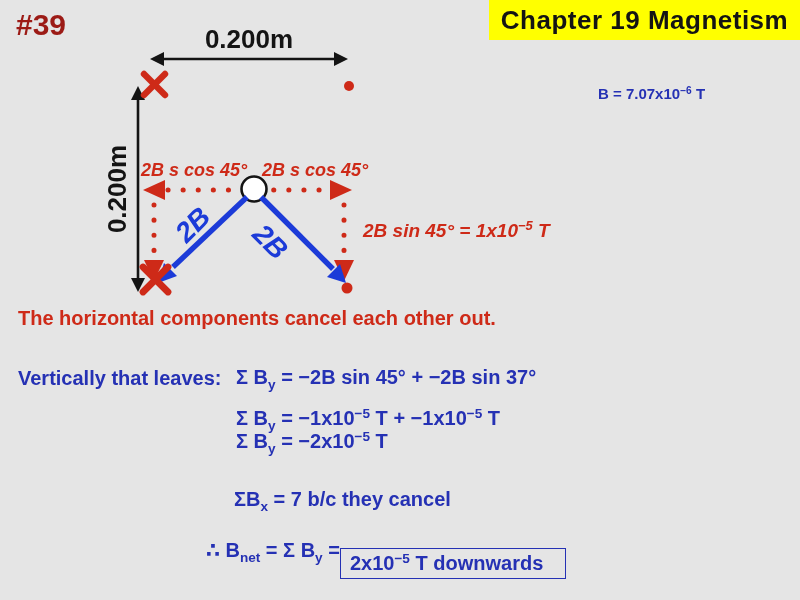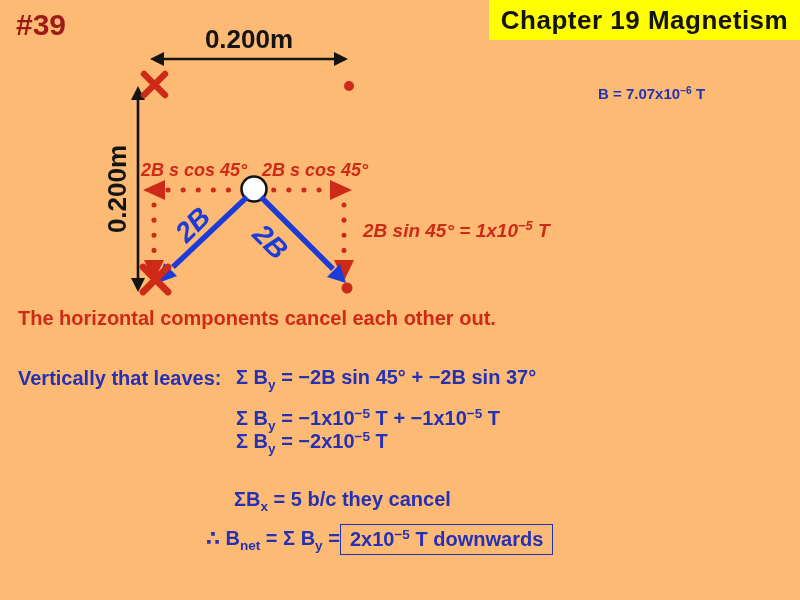--- a/index.html
+++ b/index.html
@@ -1,17 +1,17 @@
 <!DOCTYPE html>
 <html style="--dark-red: #9C1B16; --red: #CE2A18; --blue-text: #2531B4; --blue-arrow: #1C3BD8; --yellow: #FFFF00;"><head>
 <meta charset="utf-8">
 <style>
   html,body{margin:0;padding:0;}
   body{font-family:"Liberation Sans","DejaVu Sans",sans-serif;background:#fff;}
-  .slide{position:relative;width:800px;height:600px;background:#fdba74;overflow:hidden;}
+  .slide{position:relative;width:800px;height:600px;background:#e5e5e5;overflow:hidden;}
   .abs{position:absolute;}
   svg{position:absolute;left:0;top:0;}
 
   .problem-number{left:16px;top:8px;font-size:30px;font-weight:800;color:var(--dark-red);}
   .banner{left:489px;top:0;width:311px;height:40px;background:var(--yellow);
           display:flex;align-items:center;justify-content:center;}
   .banner-text{font-size:26px;font-weight:700;color:#141414;letter-spacing:.5px;}
 
   .dist-top{left:152px;top:24px;width:194px;text-align:center;font-size:26px;font-weight:700;color:#141414;}
   .dist-side{left:56px;top:174px;width:122px;height:30px;text-align:center;font-size:26px;font-weight:700;
@@ -30,21 +30,21 @@
 
   .note-red{left:18px;top:307px;font-size:20px;font-weight:700;color:var(--red);white-space:nowrap;text-align:right;}
   .lead-blue{left:18px;top:367px;font-size:20px;font-weight:700;color:var(--blue-text);white-space:nowrap;}
 
   .eq{font-size:20px;font-weight:600;color:var(--blue-text);white-space:nowrap;}
   .eq1{left:236px;top:366px;}
   .eq2{left:236px;top:406px;}
   .eq3{left:236px;top:429px;}
   .eq4{left:234px;top:488px;}
   .eq5{left:206px;top:524px;display:flex;align-items:center;}
-  .result-box{border:1.7px solid var(--blue-text);padding:2px 9px 3px 9px;}
+  .result-box{border:1.7px solid var(--blue-text);padding:2px 22px 3px 9px;margin-top:24px;}
 
   .sub{font-size:.68em;vertical-align:-0.38em;}
   .sup{font-size:.68em;vertical-align:0.52em;}
 </style>
 </head>
 <body>
 
 <div class="slide">
 
   <svg width="800" height="600" viewBox="0 0 800 600">
@@ -115,20 +115,20 @@
 
   <div class="abs vec-label vec-left">2B</div>
   <div class="abs vec-label vec-right">2B</div>
 
   <div class="abs note-red">The horizontal components cancel each other out.</div>
   <div class="abs lead-blue">Vertically that leaves:</div>
 
   <div class="abs eq eq1"><span>Σ B</span><span class="sub">y</span><span> = −2B sin 45° + −2B sin 37°</span></div>
   <div class="abs eq eq2"><span>Σ B</span><span class="sub">y</span><span> = −1x10</span><span class="sup">−5</span><span> T + −1x10</span><span class="sup">−5</span><span> T</span></div>
   <div class="abs eq eq3"><span>Σ B</span><span class="sub">y</span><span> = −2x10</span><span class="sup">−5</span><span> T</span></div>
-  <div class="abs eq eq4"><span>ΣB</span><span class="sub">x</span><span> = 5 b/c they cancel</span></div>
+  <div class="abs eq eq4"><span>ΣB</span><span class="sub">x</span><span> = 7 b/c they cancel</span></div>
 
   <div class="abs eq eq5">
     <span><span>∴ B</span><span class="sub">net</span><span> = Σ B</span><span class="sub">y</span><span> = </span></span>
     <span class="result-box"><span>2x10</span><span class="sup">−5</span><span> T downwards</span></span>
   </div>
 
 </div>
 
 </body></html>

